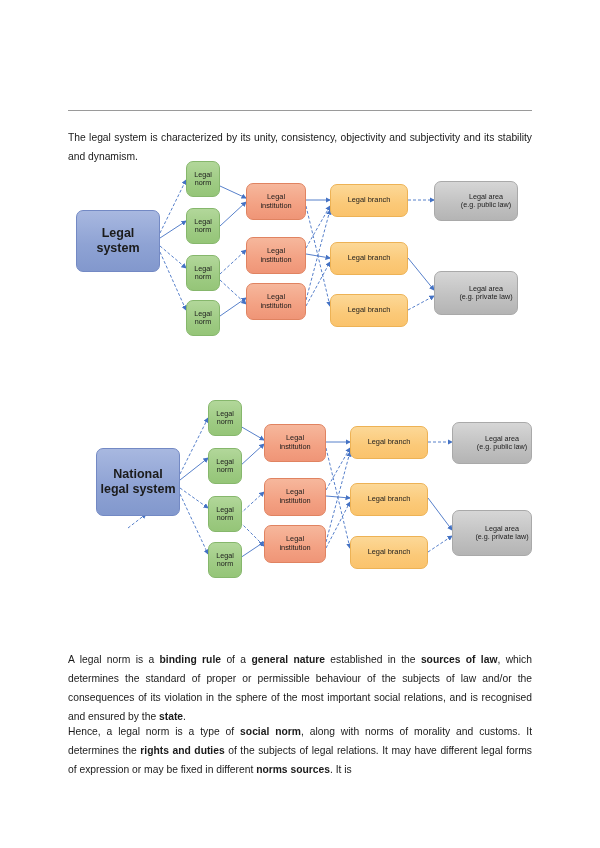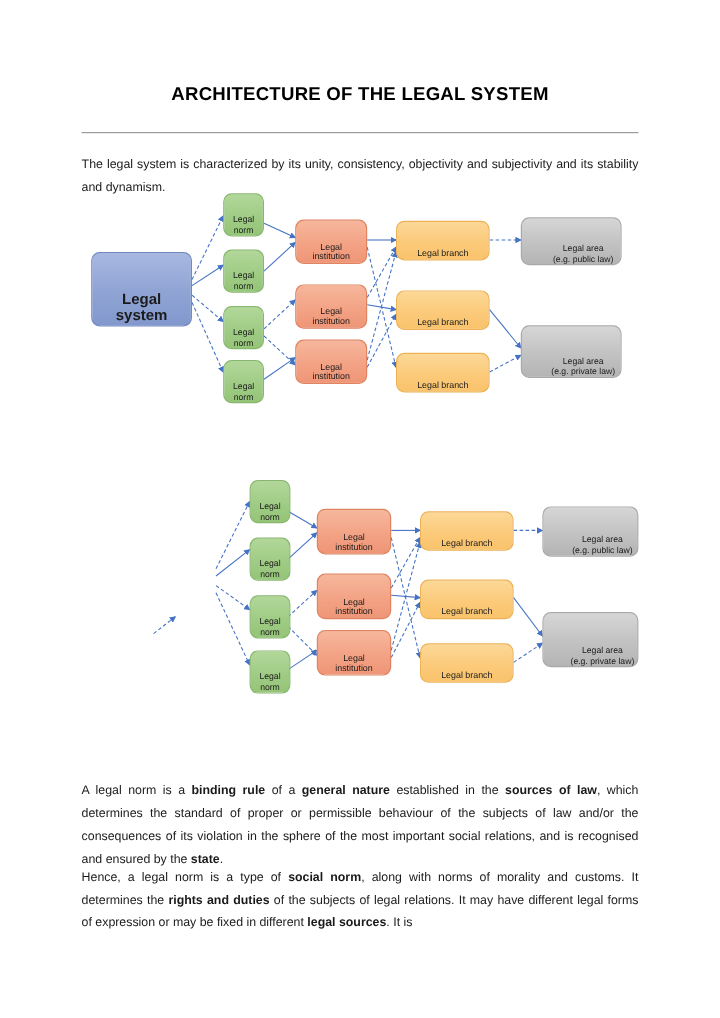--- a/index.html
+++ b/index.html
@@ -81,21 +81,21 @@
     left: 0; top: 0;
     width: 100%;
     height: 100%;
     overflow: visible;
   }
 
   .node {
     position: absolute;
     box-sizing: border-box;
     display: flex;
-    align-items: flex-end;
+    align-items: center;
     justify-content: center;
     text-align: center;
     border-radius: 7px;
     line-height: 1.18;
     color: #1b1b1b;
     z-index: 2;
   }
 
   .node-blue {
     background: linear-gradient(180deg, #a8b8e0 0%, #8fa3d4 55%, #8298cd 100%);
@@ -126,21 +126,20 @@
   }
   .node-grey .n-line, .node-orange .n-line,
   .node-yellow .n-line, .node-green .n-line { display: block; }
   .node-inner { padding: 0 2px; }
 </style>
 </head>
 <body>
 
 <div class="page">
 
-  <div class="doc-title">ARCHITECTURE OF THE LEGAL SYSTEM</div>
   <div class="rule"></div>
 
   <p class="para" id="para-intro"><span>The legal system is characterized by its unity, consistency, objectivity and subjectivity and its stability and dynamism.</span></p>
 
   <div class="diagram" id="diagram-1">
     <svg viewBox="0 0 464 196" preserveAspectRatio="none">
       <defs>
         <marker id="ah1" markerWidth="6" markerHeight="6" refX="5" refY="3" orient="auto">
           <path d="M0,0 L6,3 L0,6 z" fill="#4472c4"></path>
         </marker>
@@ -281,20 +280,27 @@
         <path d="M258,94 L282,52" stroke-dasharray="3 2"></path>
         <path d="M258,146 L282,56" stroke-dasharray="3 2"></path>
         <path d="M258,152 L282,106" stroke-dasharray="3 2"></path>
 
         <path d="M360,46 L384,46" stroke-dasharray="3 2"></path>
         <path d="M360,102 L384,134"></path>
         <path d="M360,156 L384,140" stroke-dasharray="3 2"></path>
       </g>
     </svg>
 
+    <div class="node node-blue" style="left:28px; top:52px; width:84px; height:68px;">
+      <div class="node-inner">
+        <span class="n-line">National</span>
+        <span class="n-line">legal</span>
+        <span class="n-line">system</span>
+      </div>
+    </div>
 
     <div class="node node-green" style="left:140px; top:4px; width:34px; height:36px;">
       <div class="node-inner">
           <span class="n-line">Legal</span>
           <span class="n-line">norm</span>
         </div>
     </div>
     <div class="node node-green" style="left:140px; top:52px; width:34px; height:36px;">
       <div class="node-inner">
           <span class="n-line">Legal</span>
@@ -359,15 +365,15 @@
       <div class="node-inner">
           <span class="n-line">Legal area</span>
           <span class="n-line">(e.g. private law)</span>
         </div>
     </div>
   </div>
 
 
   <p class="para" id="para-norms-1"><span>A legal norm is a </span><b>binding rule</b><span> of a </span><b>general nature</b><span> established in the </span><b>sources of law</b><span>, which determines the standard of proper or permissible behaviour of the subjects of law and/or the consequences of its violation in the sphere of the most important social relations, and is recognised and ensured by the </span><b>state</b><span>.</span></p>
 
-  <p class="para" id="para-norms-2"><span>Hence, a legal norm is a type of </span><b>social norm</b><span>, along with norms of morality and customs. It determines the </span><b>rights and duties</b><span> of the subjects of legal relations. It may have different legal forms of expression or may be fixed in different </span><b>legal sources</b><span>. It is</span></p>
+  <p class="para" id="para-norms-2"><span>Hence, a legal norm is a type of </span><b>social norm</b><span>, along with norms of morality and customs. It determines the </span><b>rights and duties</b><span> of the subjects of legal relations. It may have different legal forms of expression or may be fixed in different </span><b>norms sources</b><span>. It is</span></p>
 
 </div>
 
 </body></html>

